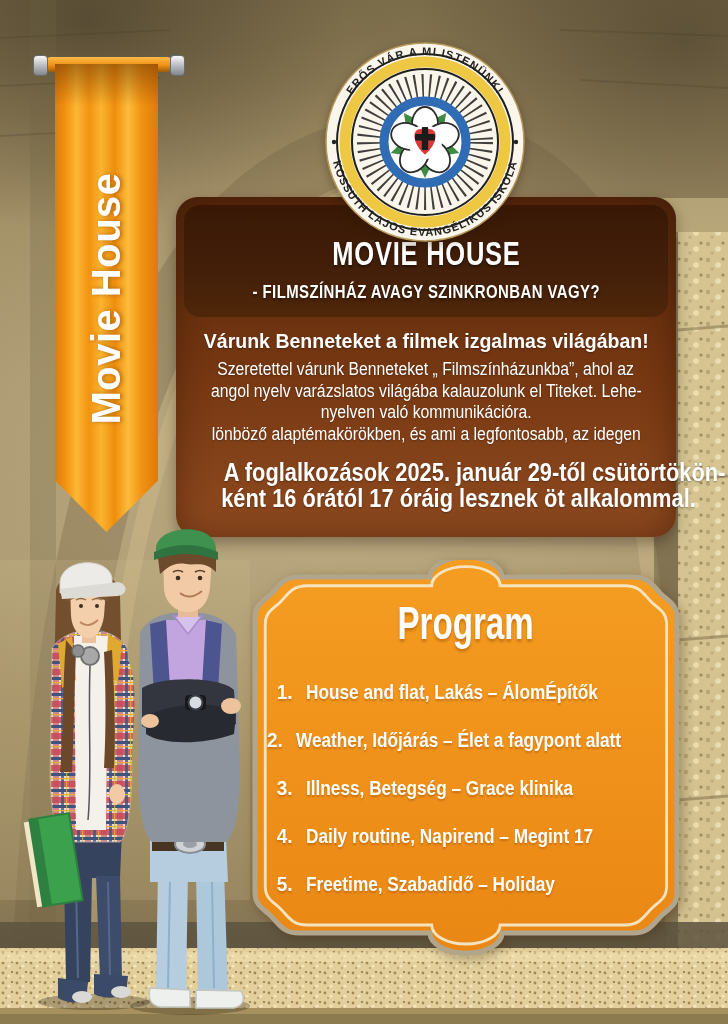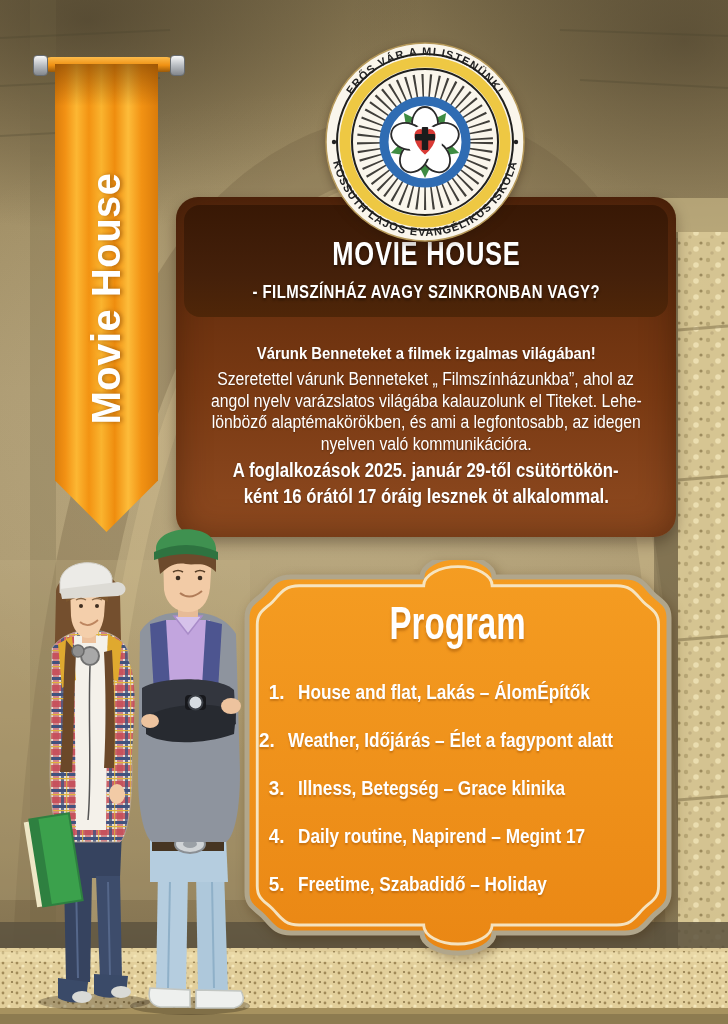--- a/index.html
+++ b/index.html
@@ -36,25 +36,25 @@
   
   .info-panel{position:absolute;left:176px;top:197px;width:500px;height:340px;z-index:3;
     border-radius:22px;color:#fff;text-align:center;
     background:linear-gradient(180deg,#56270c 0%,#5f2c0e 22%,#6e3310 38%,#7a3a13 58%,#84421a 78%,#8f4a1f 100%);
     box-shadow:0 6px 14px rgba(30,15,5,.35), inset 0 0 34px rgba(40,15,0,.45);}
   .info-header{margin:8px 8px 0 8px;height:112px;border-radius:16px;
     background:linear-gradient(180deg,#381805,#44200a 62%,#4f2608);
     display:flex;flex-direction:column;align-items:center;justify-content:center;gap:9px;padding-top:14px;box-sizing:border-box;}
   .mh-title{font-size:34px;font-weight:900;letter-spacing:1px;text-shadow:0 2px 3px rgba(0,0,0,.45);}
   .mh-sub{font-size:18px;font-weight:900;letter-spacing:.5px;text-shadow:0 2px 3px rgba(0,0,0,.45);}
-  .lead{margin-top:28px;font-size:16px;font-weight:bold;text-shadow:0 1px 2px rgba(0,0,0,.35);}
+  .lead{margin-top:12px;font-size:21px;font-weight:bold;text-shadow:0 1px 2px rgba(0,0,0,.35);}
   .body-text{margin-top:6px;font-size:17.5px;line-height:21.5px;text-shadow:0 1px 2px rgba(0,0,0,.3);text-align:center;}
-  .schedule{margin-top:2px;font-size:20px;font-weight:bold;line-height:26px;text-shadow:0 1px 2px rgba(0,0,0,.35);}
-  
-  .program{position:absolute;left:242px;top:560px;width:432px;height:404px;z-index:4;color:#fff;}
+  .schedule{margin-top:14px;font-size:26px;font-weight:bold;line-height:26px;text-shadow:0 1px 2px rgba(0,0,0,.35);}
+  
+  .program{position:absolute;left:250px;top:560px;width:432px;height:404px;z-index:4;color:#fff;}
   .program svg.plaque{position:absolute;inset:0;filter:drop-shadow(3px 4px 6px rgba(60,35,5,.35));}
   .program-title{position:absolute;top:36px;left:0;right:0;text-align:center;font-size:46px;font-weight:900;
     text-shadow:0 3px 3px rgba(140,70,0,.4);}
   .program-list{position:absolute;top:108px;left:16px;right:8px;margin:0;padding:0;list-style:none;}
   .program-list li{display:flex;align-items:center;height:48px;font-weight:bold;
     text-shadow:0 2px 2px rgba(140,70,0,.4);}
   .pnum{width:28px;text-align:right;margin-right:12px;font-size:21px;}
   .plabel{font-size:20.5px;}
   
   .teens{position:absolute;left:0;top:520px;width:270px;height:500px;z-index:6;}
@@ -122,22 +122,22 @@
 
   <div class="info-panel">
     <div class="info-header">
       <div class="mh-title"><span class="cond sx75">MOVIE HOUSE</span></div>
       <div class="mh-sub"><span class="cond sx83">- FILMSZÍNHÁZ AVAGY SZINKRONBAN VAGY?</span></div>
     </div>
     <div class="lead"><span class="cond sx93">Várunk Benneteket a filmek izgalmas világában!</span></div>
     <div class="body-text">
       <div><span class="cond sx90">Szeretettel várunk Benneteket „ Filmszínházunkba”, ahol az</span></div>
       <div><span class="cond sx90">angol nyelv varázslatos világába kalauzolunk el Titeket. Lehe-</span></div>
+      <div><span class="cond sx90">nyelven való kommunikációra.</span></div>
       <div><span class="cond sx90">lönböző alaptémakörökben, és ami a legfontosabb, az idegen</span></div>
-      <div><span class="cond sx90">nyelven való kommunikációra.</span></div>
     </div>
     <div class="schedule">
       <div><span class="cond sx84">A foglalkozások 2025. január 29-től csütörtökön-</span></div>
       <div><span class="cond sx84">ként 16 órától 17 óráig lesznek öt alkalommal.</span></div>
     </div>
   </div>
 
   <svg class="logo" viewBox="0 0 200 200" xmlns="http://www.w3.org/2000/svg" xmlns:xlink="http://www.w3.org/1999/xlink">
     <circle cx="100" cy="100" r="99" fill="#faf6ec" stroke="#b6995a" stroke-width="1.5"></circle>
     <circle cx="100" cy="100" r="88" fill="none" stroke="#20201e" stroke-width="2"></circle>

